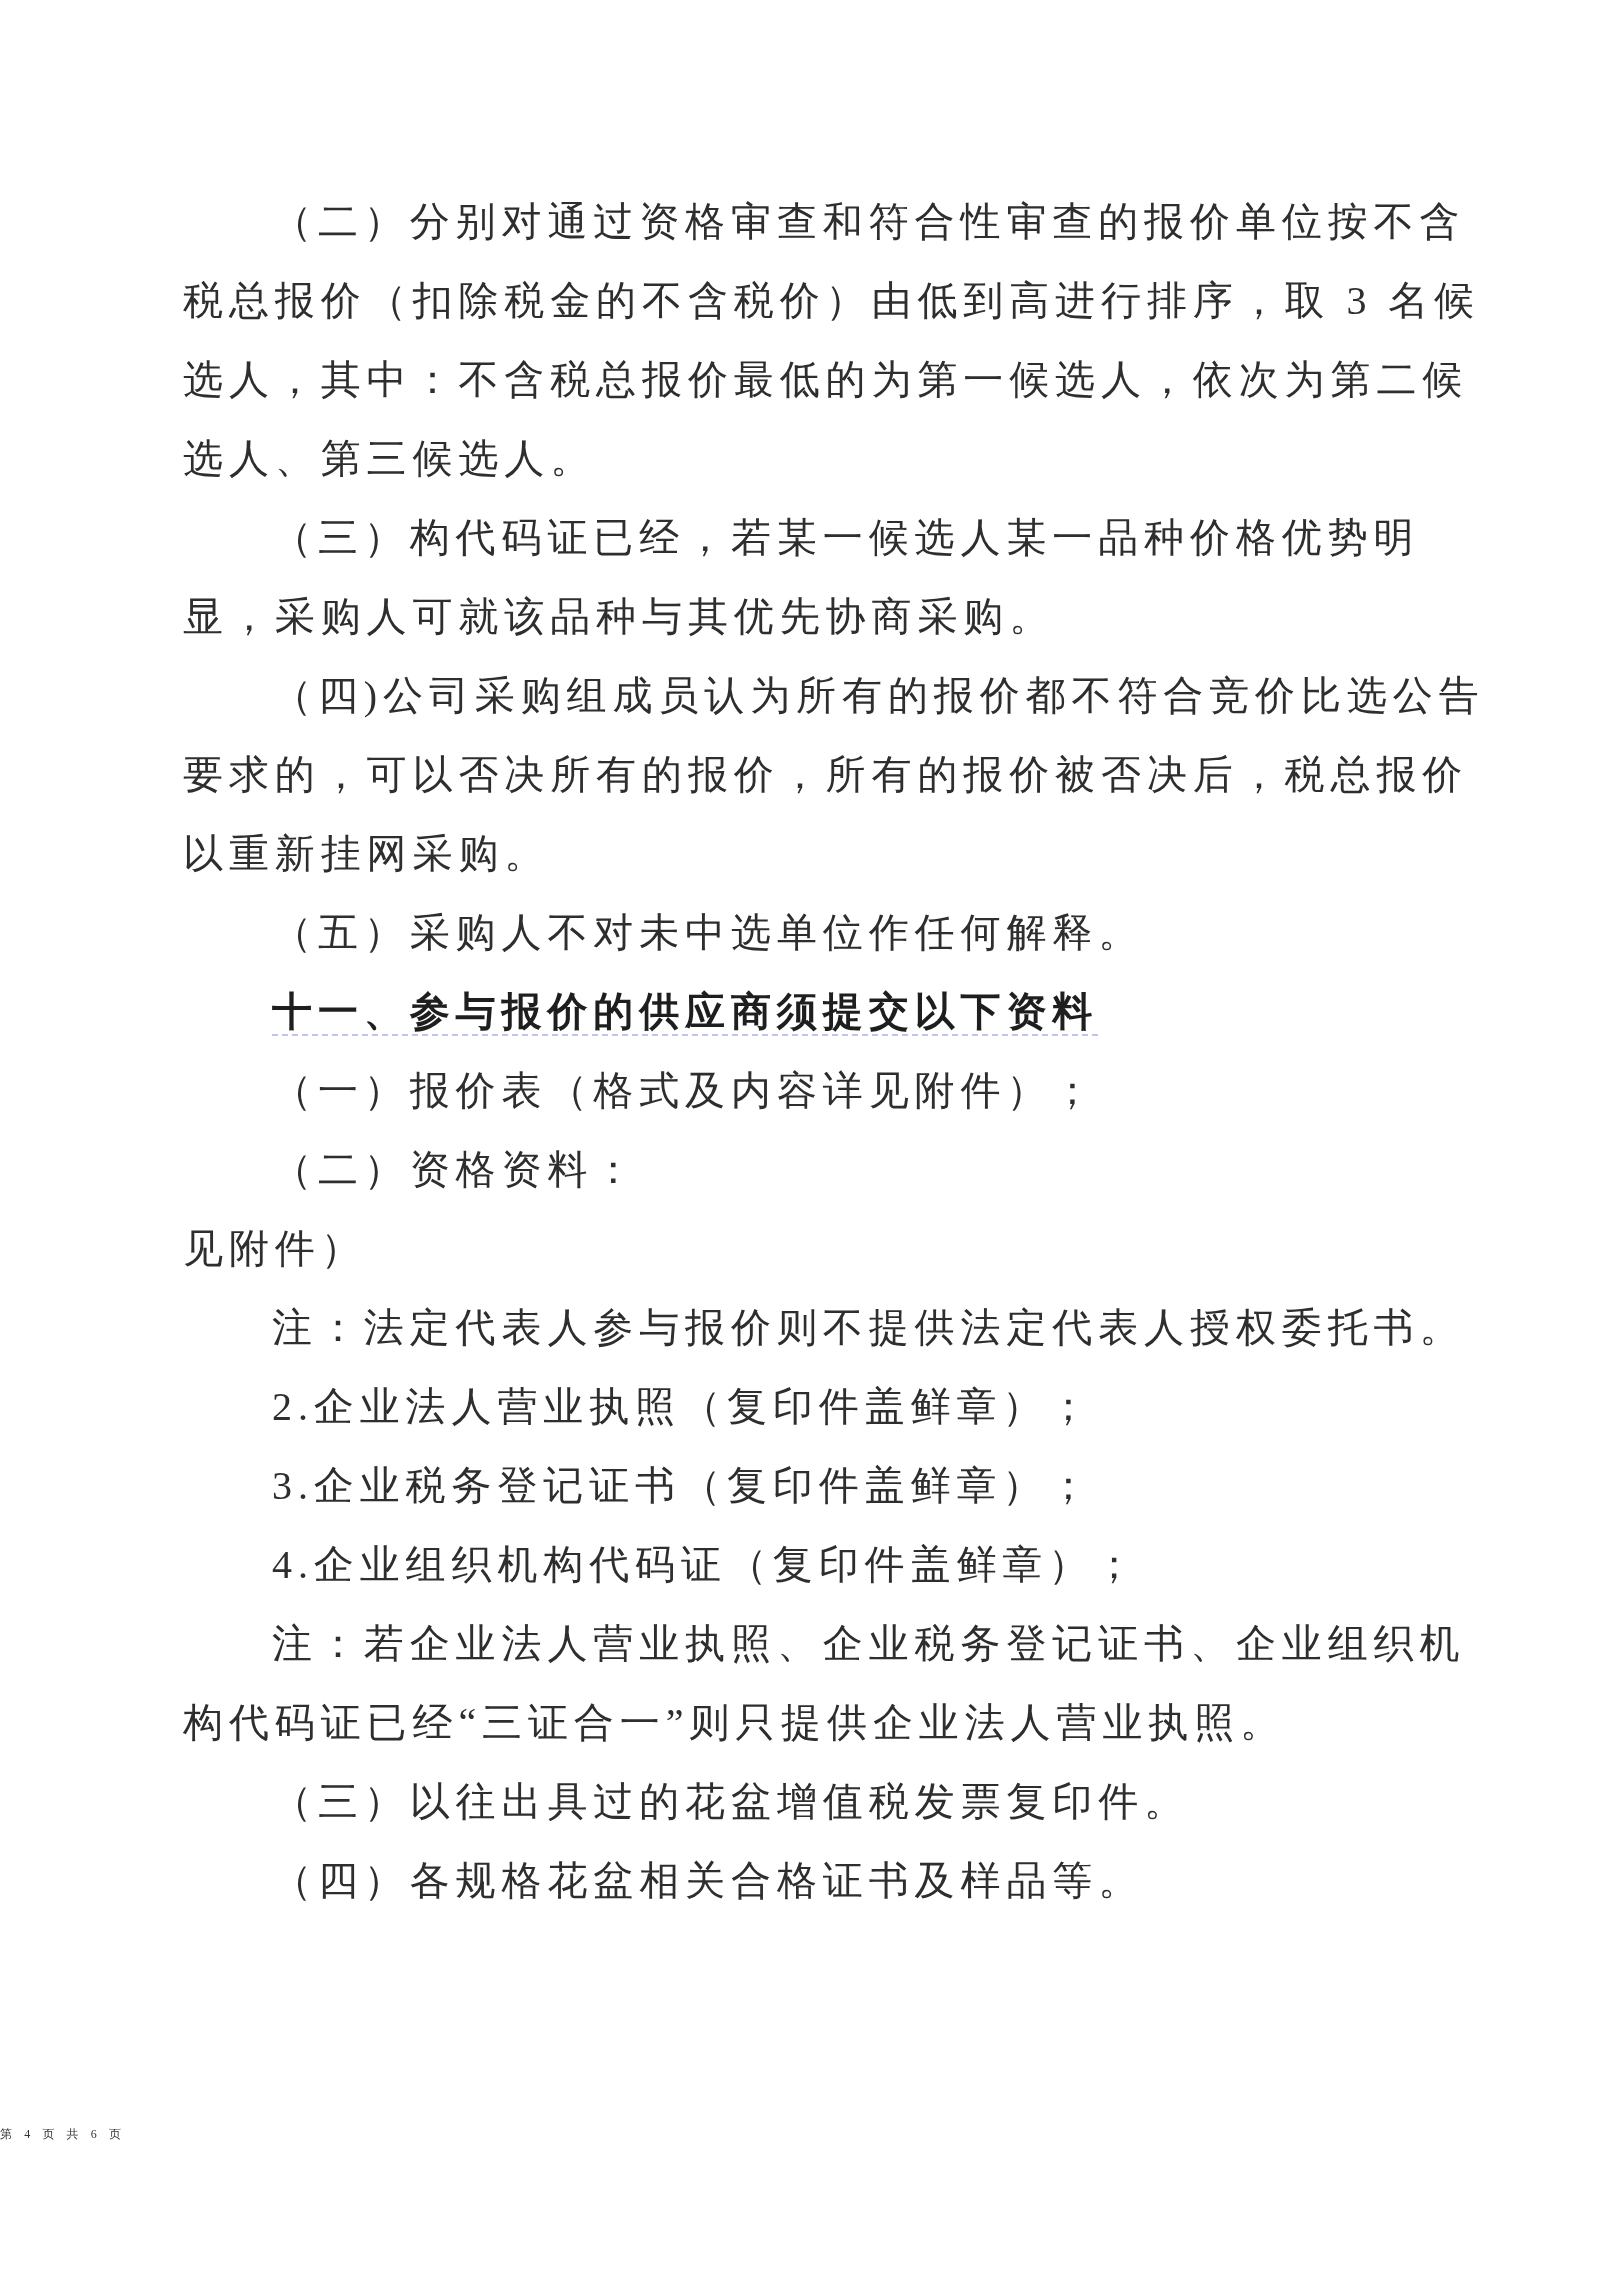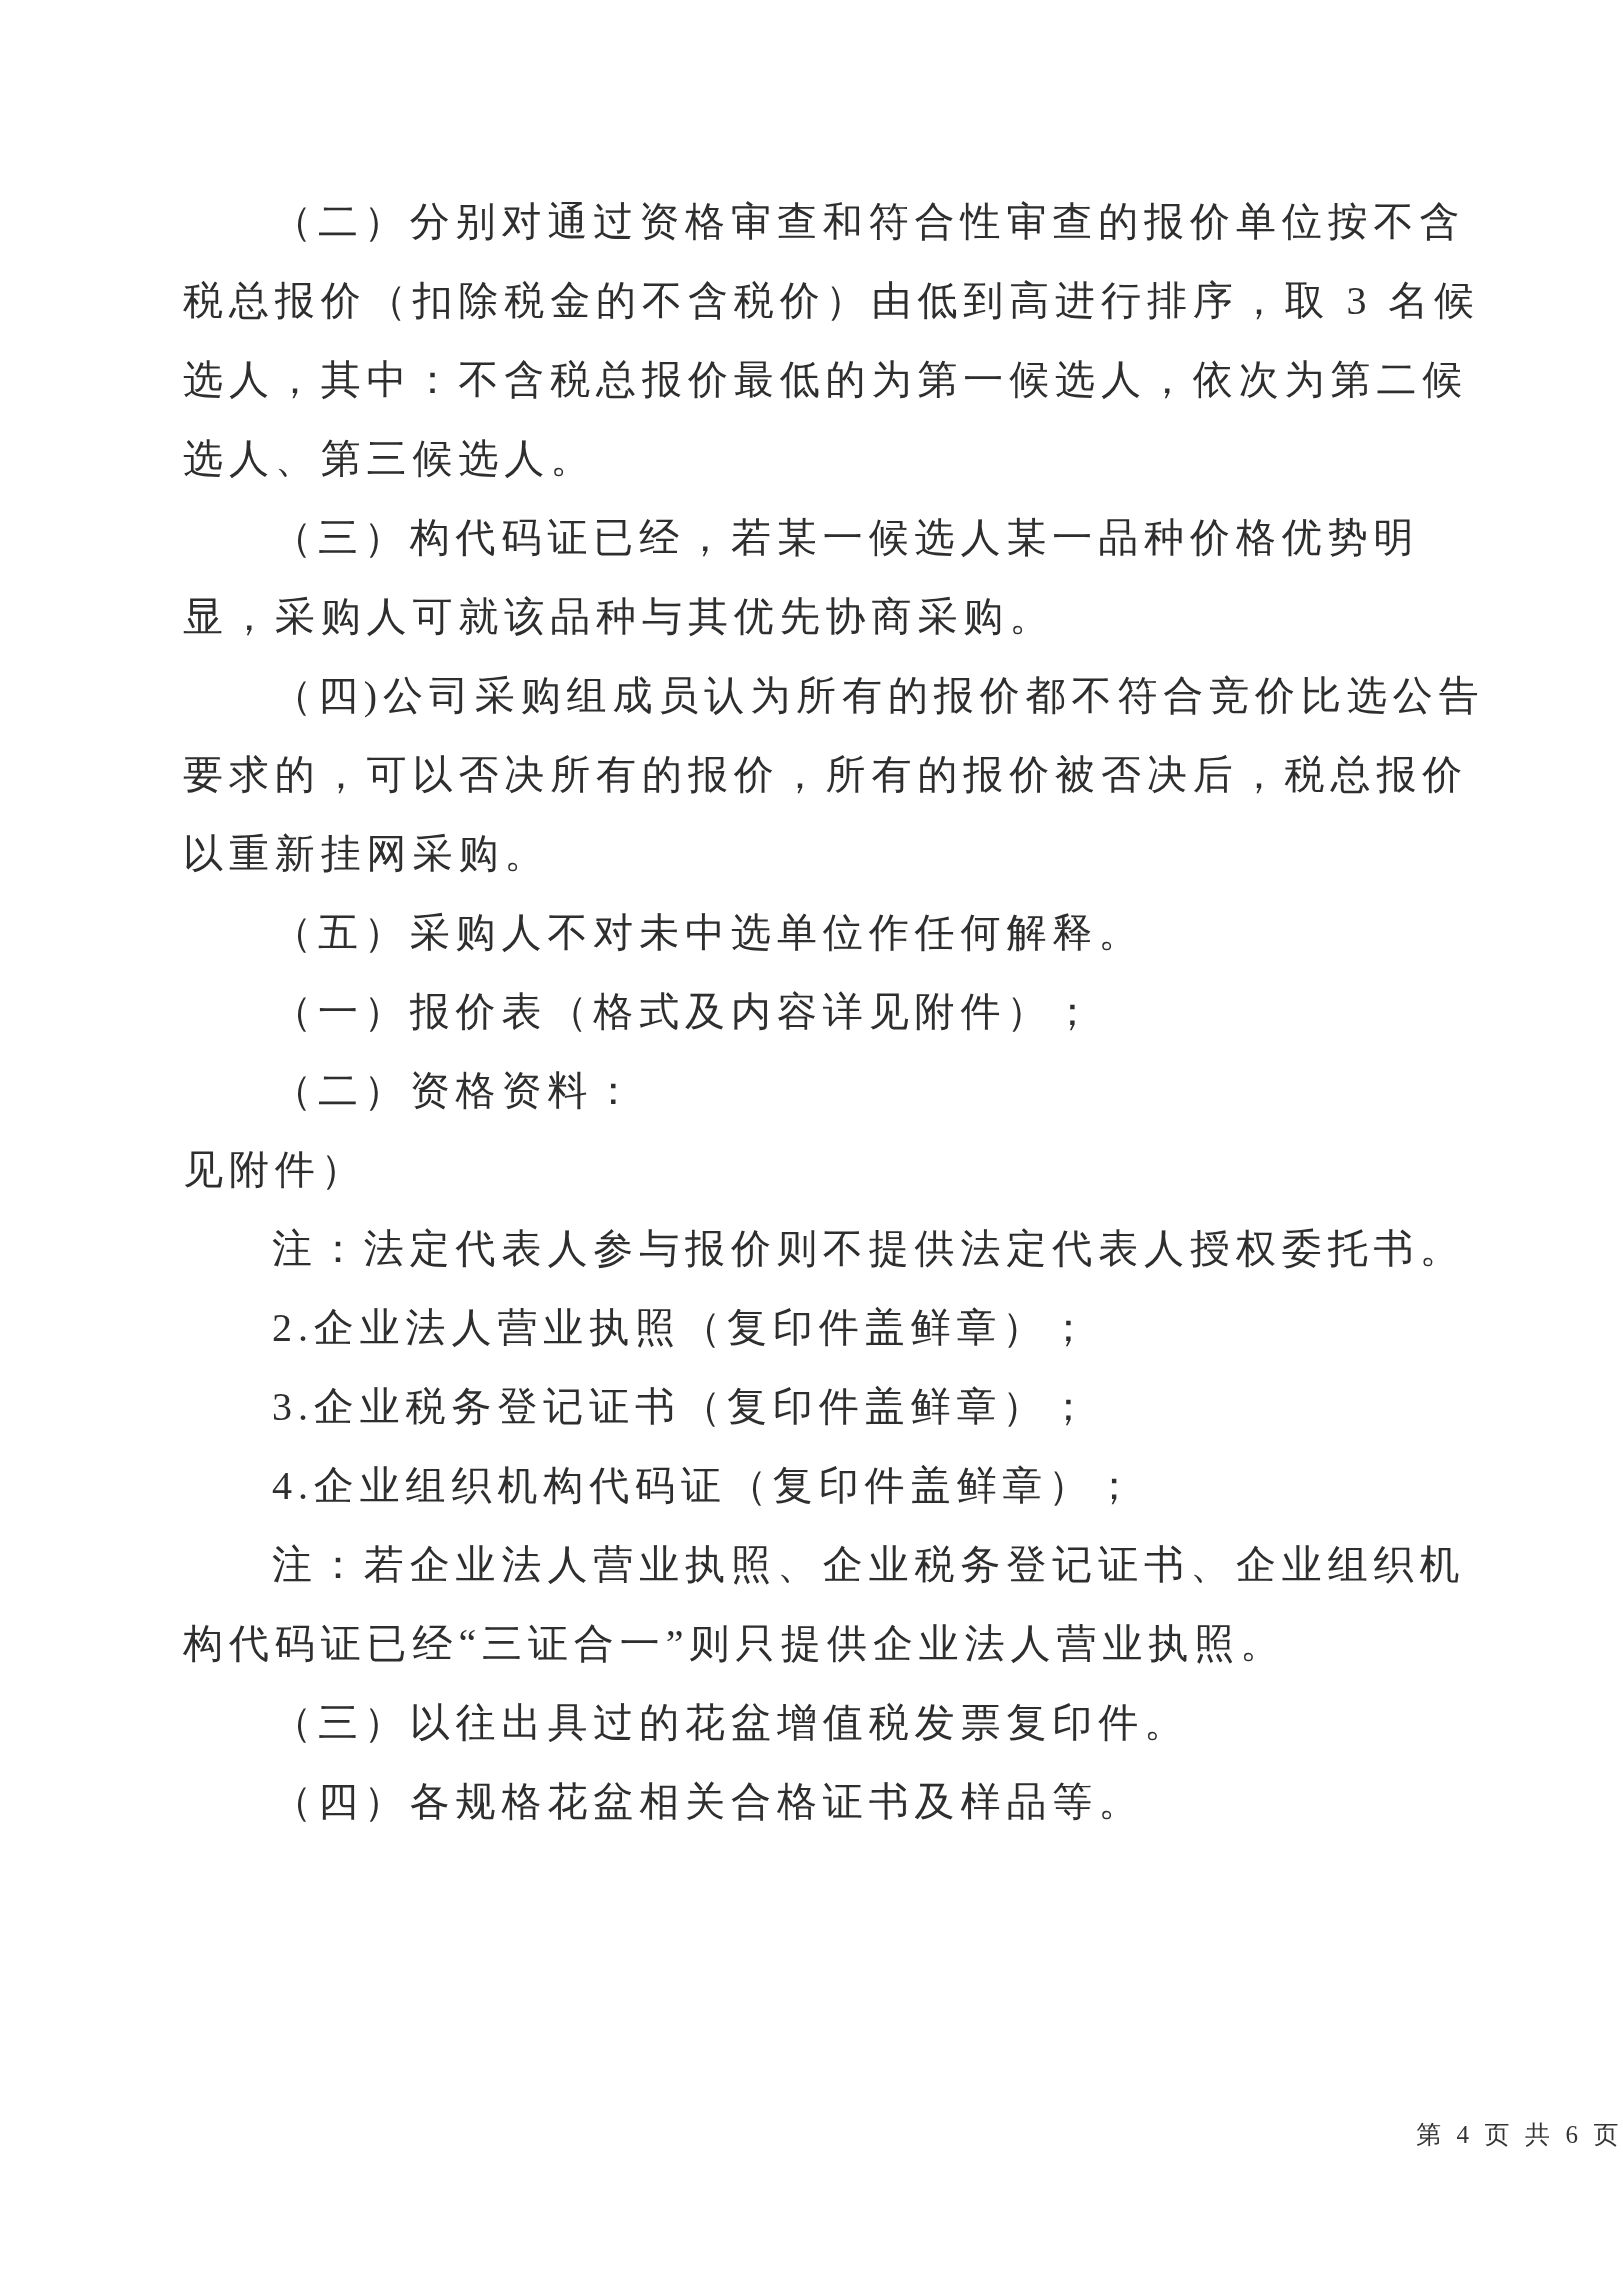--- a/index.html
+++ b/index.html
@@ -38,22 +38,22 @@
   }
   .heading-text {
     border-bottom: 2px dashed rgba(90, 110, 205, 0.40);
     padding-bottom: 1.3px;
   }
   .footer {
     position: absolute;
     top: 2115px;
     left: 0;
     width: 100%;
-    text-align: right;
-    font-size: 25px;
+    text-align: left;
+    font-size: 12px;
     line-height: 39px;
     letter-spacing: 4.6px;
     color: #333333;
     font-family: "Liberation Serif", "DejaVu Serif", serif;
   }
 </style>
 </head>
 <body>
 
 <div class="page">
@@ -61,20 +61,23 @@
     <div class="line indent">（二）分别对通过资格审查和符合性审查的报价单位按不含</div>
     <div class="line">税总报价（扣除税金的不含税价）由低到高进行排序，取 3 名候</div>
     <div class="line">选人，其中：不含税总报价最低的为第一候选人，依次为第二候</div>
     <div class="line">选人、第三候选人。</div>
     <div class="line indent">（三）构代码证已经，若某一候选人某一品种价格优势明</div>
     <div class="line">显，采购人可就该品种与其优先协商采购。</div>
     <div class="line indent">（四)公司采购组成员认为所有的报价都不符合竞价比选公告</div>
     <div class="line">要求的，可以否决所有的报价，所有的报价被否决后，税总报价</div>
     <div class="line">以重新挂网采购。</div>
     <div class="line indent">（五）采购人不对未中选单位作任何解释。</div>
+    <div class="line indent heading">
+      <span class="heading-text">十一、参与报价的供应商须提交以下资料</span>
+    </div>
     <div class="line indent">（一）报价表（格式及内容详见附件）；</div>
     <div class="line indent">（二）资格资料：</div>
     <div class="line">见附件）</div>
     <div class="line indent">注：法定代表人参与报价则不提供法定代表人授权委托书。</div>
     <div class="line indent">2.企业法人营业执照（复印件盖鲜章）；</div>
     <div class="line indent">3.企业税务登记证书（复印件盖鲜章）；</div>
     <div class="line indent">4.企业组织机构代码证（复印件盖鲜章）；</div>
     <div class="line indent">注：若企业法人营业执照、企业税务登记证书、企业组织机</div>
     <div class="line">构代码证已经“三证合一”则只提供企业法人营业执照。</div>
     <div class="line indent">（三）以往出具过的花盆增值税发票复印件。</div>

